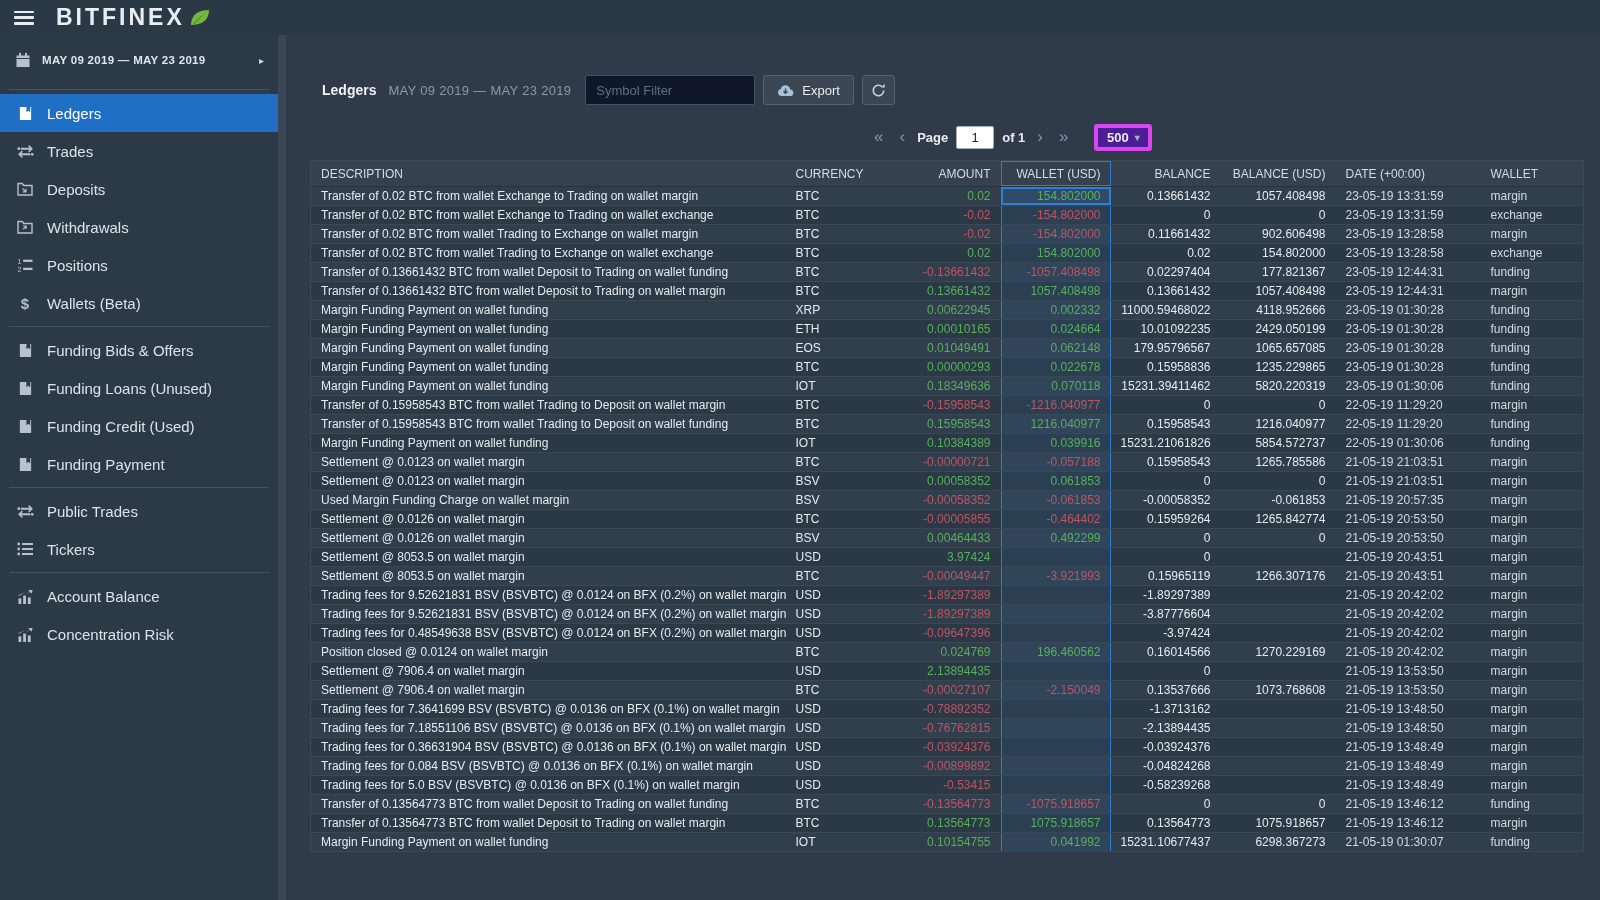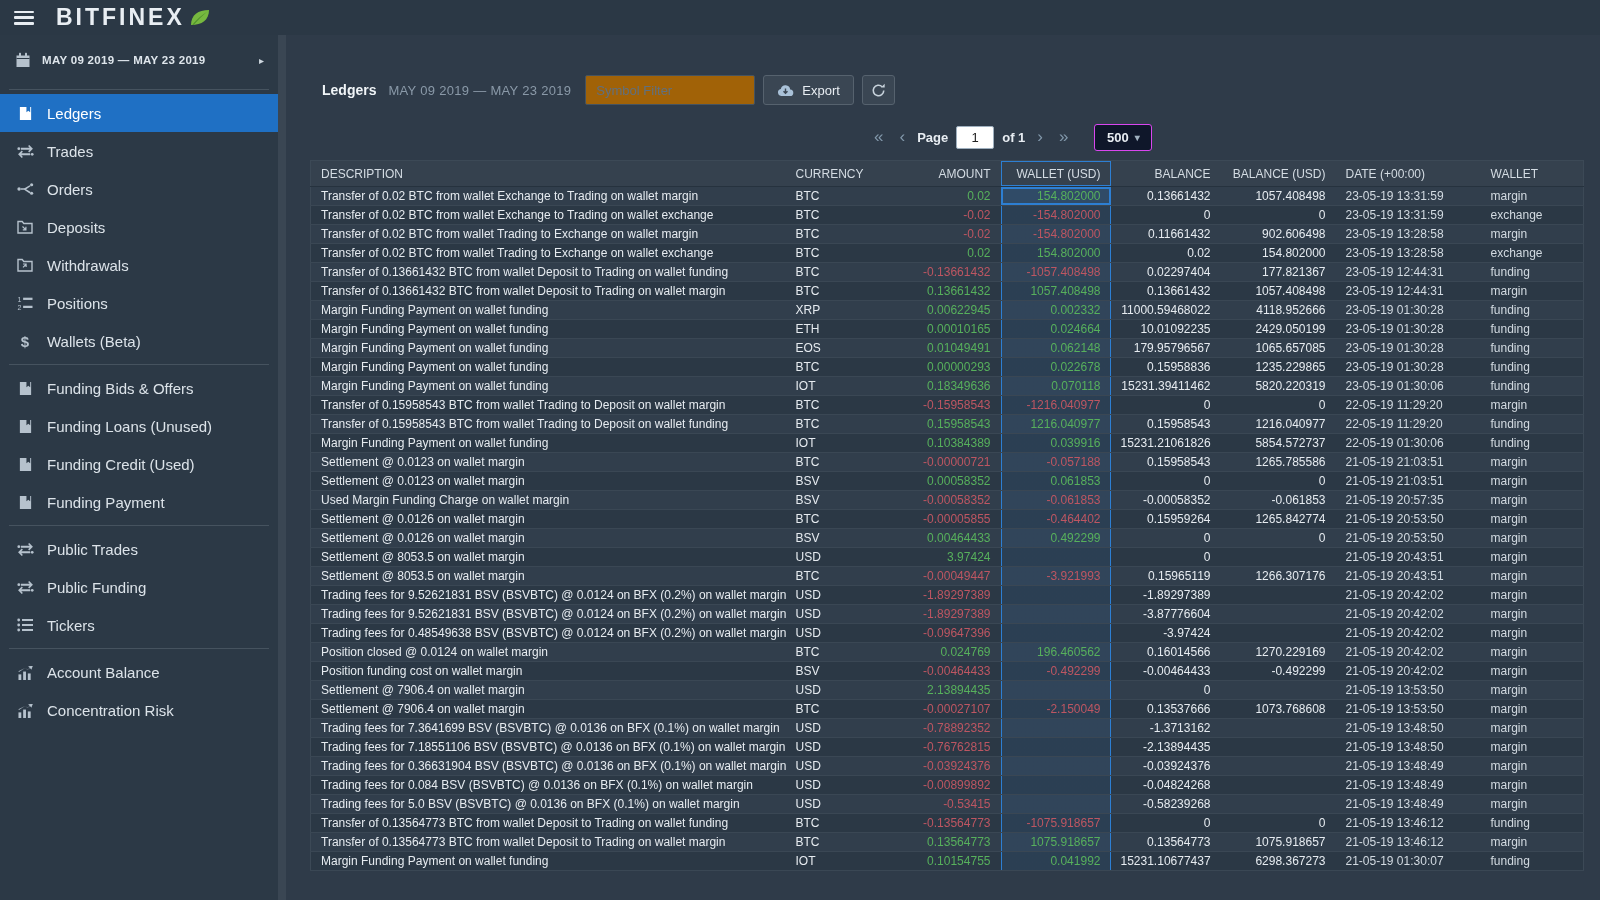--- a/index.html
+++ b/index.html
@@ -28,36 +28,36 @@
   .nav-item.active .nicon { color:#ffffff; }
   .nlabel { margin-left:13px; font-size:15px; }
   .dollar-glyph { font-size:15px; font-weight:bold; }
 
   
   .main { position:absolute; top:35px; left:300px; width:1300px; height:865px; background:#2f3b49; }
 
   .toolbar { position:absolute; top:40px; left:22px; height:30px; display:flex; align-items:center; }
   .title { color:#f0f4f7; font-size:14px; font-weight:bold; }
   .tdate { color:#8a99a8; font-size:13px; margin-left:12px; letter-spacing:.3px; }
-  .sym { margin-left:14px; width:170px; height:30px; background:#a16207; border:1px solid #46535f; border-radius:2px;
+  .sym { margin-left:14px; width:170px; height:30px; background:#0f172a; border:1px solid #46535f; border-radius:2px;
          color:#cdd6de; font-size:13px; padding:0 10px; outline:none; font-family:"Liberation Sans",sans-serif; }
   .sym::placeholder { color:#5f7081; }
   .btn { margin-left:8px; height:30px; background:#3a4653; border:1px solid #56626e; border-radius:3px;
          color:#e8edf2; font-size:13px; display:flex; align-items:center; padding:0 13px; cursor:pointer;
          font-family:"Liberation Sans",sans-serif; }
   .btn .bicon { display:flex; margin-right:8px; color:#a9c1d8; }
   .btn.sq { padding:0 8px; }
   .btn.sq .bicon { margin-right:0; color:#c7d2db; }
 
   .pager { position:absolute; top:88px; left:566px; height:28px; display:flex; align-items:center; }
   .pnav { color:#8298ab; font-size:17px; cursor:pointer; padding:0 8px; line-height:26px; }
   .plabel { color:#e8edf2; font-size:13px; font-weight:bold; margin:0 4px; }
   .pinput { width:38px; height:23px; background:#ffffff; border:1px solid #9fb0bf; border-radius:2px;
             text-align:center; font-size:13px; color:#222; margin:0 4px; font-family:"Liberation Sans",sans-serif; }
-  .psize { margin-left:18px; width:58px; height:27px; background:#0f172a; border:1px solid #d946ef; border-radius:3px;
+  .psize { margin-left:18px; width:58px; height:27px; background:#4c1d95; border:4px solid #d946ef; border-radius:3px;
            color:#e8edf2; font-size:13px; font-weight:bold; display:flex; align-items:center; justify-content:center;
            gap:6px; cursor:pointer; }
   .psize .caret { color:#9fb0bf; font-size:10px; }
 
   
   .tablewrap { position:absolute; top:125px; left:10px; }
   table.ledger { border-collapse:collapse; table-layout:fixed; width:1273px; border:1px solid #3c4956; }
   .ledger th { height:26px; background:#35414e; color:#d4dce3; font-size:12px; font-weight:normal;
                padding:0 10px; border-bottom:1px solid #26323e; white-space:nowrap; overflow:hidden; cursor:pointer; }
   .ledger td { height:19px; padding:0 10px; font-size:12px; color:#e6ebf0; border-bottom:1px solid #3a4754;
@@ -125,32 +125,20 @@
               <circle cx="1.8" cy="4" r="1.5"></circle>
               <path d="M4 3h9.5L11.8 1.2 13 0l4 4-4 4-1.2-1.2L13.5 5H4z"></path>
               <circle cx="16.2" cy="10" r="1.5"></circle>
               <path d="M14 11H4.5l1.7 1.8L5 14l-4-4 4-4 1.2 1.2L4.5 9H14z"></path>
             </svg>
           </span>
           <span class="nlabel">Trades</span>
         </div>
         <div class="nav-item">
           <span class="nicon">
-            <svg width="17" height="14" viewBox="0 0 18 14" fill="currentColor">
-              <circle cx="2.2" cy="7" r="1.8"></circle>
-              <circle cx="15.5" cy="2.5" r="1.7"></circle>
-              <circle cx="15.5" cy="11.5" r="1.7"></circle>
-              <path d="M4 6.3h4l5.4-3.4.9 1.3L9 7.7H4z"></path>
-              <path d="M8 6.3l6.4 4-.9 1.4L7.6 7.7z"></path>
-            </svg>
-          </span>
-          <span class="nlabel">Orders</span>
-        </div>
-        <div class="nav-item">
-          <span class="nicon">
             <svg width="16" height="14" viewBox="0 0 16 14" fill="none" stroke="currentColor" stroke-width="1.4">
               <path d="M1 13V1.5h4.2L6.8 3.5H15V13z"></path>
               <path d="M5.5 6.5l3.4 3.4M8.9 6.8v3.1H5.8" stroke-width="1.2"></path>
             </svg>
           </span>
           <span class="nlabel">Deposits</span>
         </div>
         <div class="nav-item">
           <span class="nicon">
             <svg width="16" height="14" viewBox="0 0 16 14" fill="none" stroke="currentColor" stroke-width="1.4">
@@ -214,31 +202,20 @@
         <div class="nav-item">
           <span class="nicon">
             <svg width="17" height="13" viewBox="0 0 18 14" fill="currentColor">
               <circle cx="1.8" cy="4" r="1.5"></circle>
               <path d="M4 3h9.5L11.8 1.2 13 0l4 4-4 4-1.2-1.2L13.5 5H4z"></path>
               <circle cx="16.2" cy="10" r="1.5"></circle>
               <path d="M14 11H4.5l1.7 1.8L5 14l-4-4 4-4 1.2 1.2L4.5 9H14z"></path>
             </svg>
           </span>
           <span class="nlabel">Public Trades</span>
-        </div>
-        <div class="nav-item">
-          <span class="nicon">
-            <svg width="17" height="13" viewBox="0 0 18 14" fill="currentColor">
-              <circle cx="1.8" cy="4" r="1.5"></circle>
-              <path d="M4 3h9.5L11.8 1.2 13 0l4 4-4 4-1.2-1.2L13.5 5H4z"></path>
-              <circle cx="16.2" cy="10" r="1.5"></circle>
-              <path d="M14 11H4.5l1.7 1.8L5 14l-4-4 4-4 1.2 1.2L4.5 9H14z"></path>
-            </svg>
-          </span>
-          <span class="nlabel">Public Funding</span>
         </div>
         <div class="nav-item">
           <span class="nicon">
             <svg width="16" height="14" viewBox="0 0 16 14" fill="currentColor">
               <circle cx="1.7" cy="2" r="1.4"></circle>
               <rect x="5" y="1" width="11" height="2"></rect>
               <circle cx="1.7" cy="7" r="1.4"></circle>
               <rect x="5" y="6" width="11" height="2"></rect>
               <circle cx="1.7" cy="12" r="1.4"></circle>
               <rect x="5" y="11" width="11" height="2"></rect>
@@ -582,30 +559,20 @@
               <td class="al c-description">Position closed @ 0.0124 on wallet margin</td>
               <td class="al c-currency">BTC</td>
               <td class="ar c-amount pos">0.024769</td>
               <td class="ar c-amount-usd pos col-hl">196.460562</td>
               <td class="ar c-balance">0.16014566</td>
               <td class="ar c-balance-usd">1270.229169</td>
               <td class="al c-date">21-05-19 20:42:02</td>
               <td class="al c-wallet">margin</td>
             </tr>
             <tr>
-              <td class="al c-description">Position funding cost on wallet margin</td>
-              <td class="al c-currency">BSV</td>
-              <td class="ar c-amount neg">-0.00464433</td>
-              <td class="ar c-amount-usd neg col-hl">-0.492299</td>
-              <td class="ar c-balance">-0.00464433</td>
-              <td class="ar c-balance-usd">-0.492299</td>
-              <td class="al c-date">21-05-19 20:42:02</td>
-              <td class="al c-wallet">margin</td>
-            </tr>
-            <tr>
               <td class="al c-description">Settlement @ 7906.4 on wallet margin</td>
               <td class="al c-currency">USD</td>
               <td class="ar c-amount pos">2.13894435</td>
               <td class="ar c-amount-usd col-hl"></td>
               <td class="ar c-balance">0</td>
               <td class="ar c-balance-usd"></td>
               <td class="al c-date">21-05-19 13:53:50</td>
               <td class="al c-wallet">margin</td>
             </tr>
             <tr>

